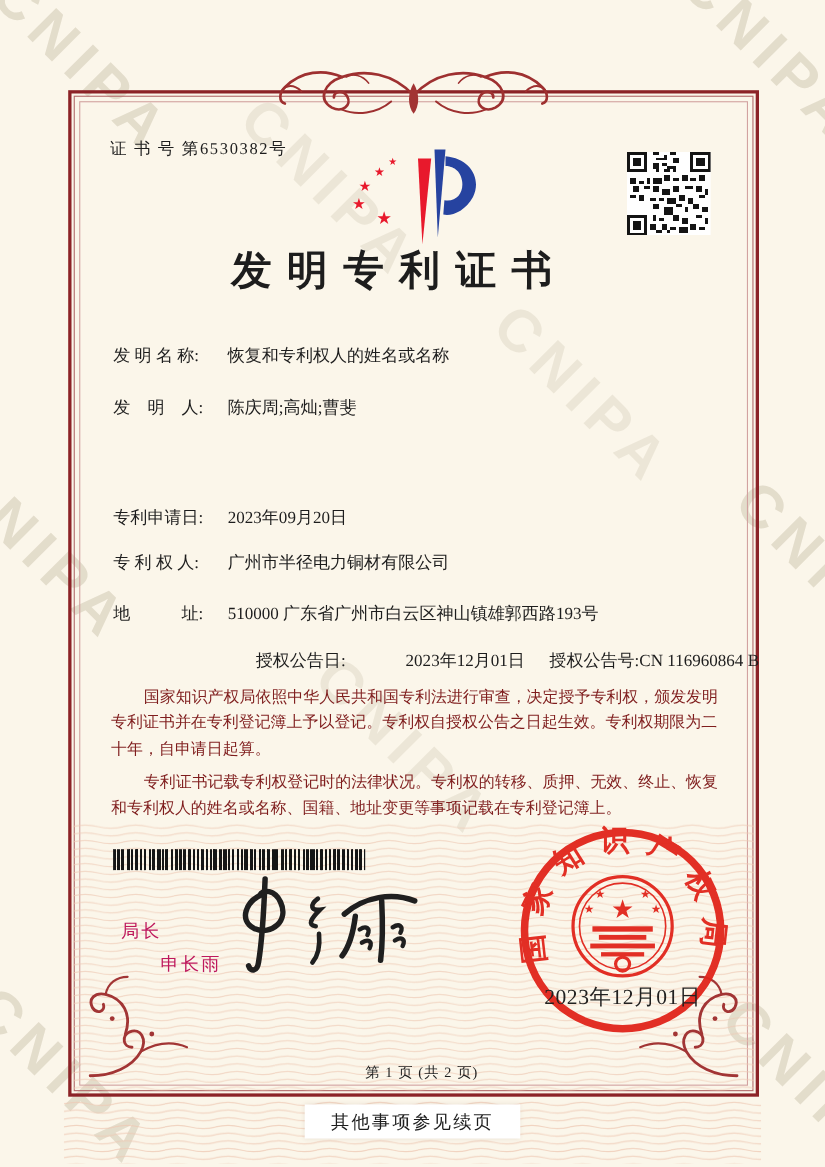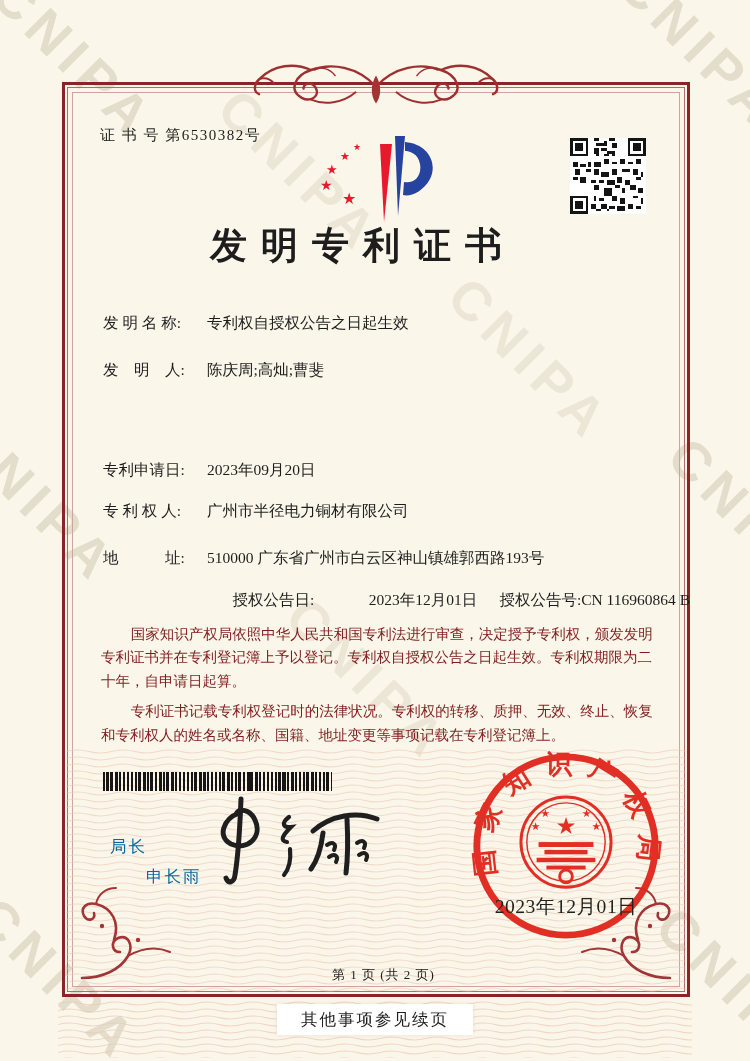--- a/index.html
+++ b/index.html
@@ -48,21 +48,21 @@
   .paragraphs p { text-indent:2.05em; margin-bottom:7px; }
 
   .barcode { left:103px; top:772px; width:229px; height:19px;
              background-color:transparent;
              background-image:
                repeating-linear-gradient(90deg,#151515 0 2px,transparent 2px 4px),
                repeating-linear-gradient(90deg,#151515 0 1px,transparent 1px 7px),
                repeating-linear-gradient(90deg,transparent 0 3px,#151515 3px 4px,transparent 4px 11px); }
 
   .signer-title, .signer-name { left:110px; font-family:"Liberation Sans", sans-serif;
-             font-size:16.5px; color:#0369a1; letter-spacing:2px; }
+             font-size:16.5px; color:#be185d; letter-spacing:2px; }
   .signer-title { top:836px; }
   .signer-name  { top:866px;margin-left:36px; }
 
   .signature { left:205px; top:793px; width:192px; height:96px; }
 
   .seal { left:468px; top:748px; width:196px; height:196px; opacity:.95; }
 
   .page-number { left:62px; width:628px; top:966px; text-align:center; font-size:13px; letter-spacing:1px;padding-left:15px; }
 
   .note-box { left:277px; top:1004px; width:196px; height:31px; background:#ffffff;
@@ -213,21 +213,21 @@
     <rect x="18" y="26" width="3" height="2"></rect>
       <rect x="22" y="25" width="2" height="2"></rect>
       <rect x="25" y="26" width="2" height="1"></rect>
     <rect x="10" y="27" width="2" height="1"></rect>
       <rect x="14" y="27" width="1" height="1"></rect>
   </svg>
 
   <div class="abs title">发明专利证书</div>
 
   <div class="field-row" style="top:313px;">
-    <span class="row-label">发 明 名 称:</span><span>专利权自授权公告之日起生效</span>
+    <span class="row-label">发 明 名 称:</span><span>恢复和专利权人的姓名或名称</span>
   </div>
   <div class="field-row" style="top:360px;">
     <span class="row-label">发　明　人:</span><span>陈庆周;高灿;曹斐</span>
   </div>
   <div class="field-row" style="top:460px;">
     <span class="row-label">专利申请日:</span><span>2023年09月20日</span>
   </div>
   <div class="field-row" style="top:501px;">
     <span class="row-label">专 利 权 人:</span><span>广州市半径电力铜材有限公司</span>
   </div>

